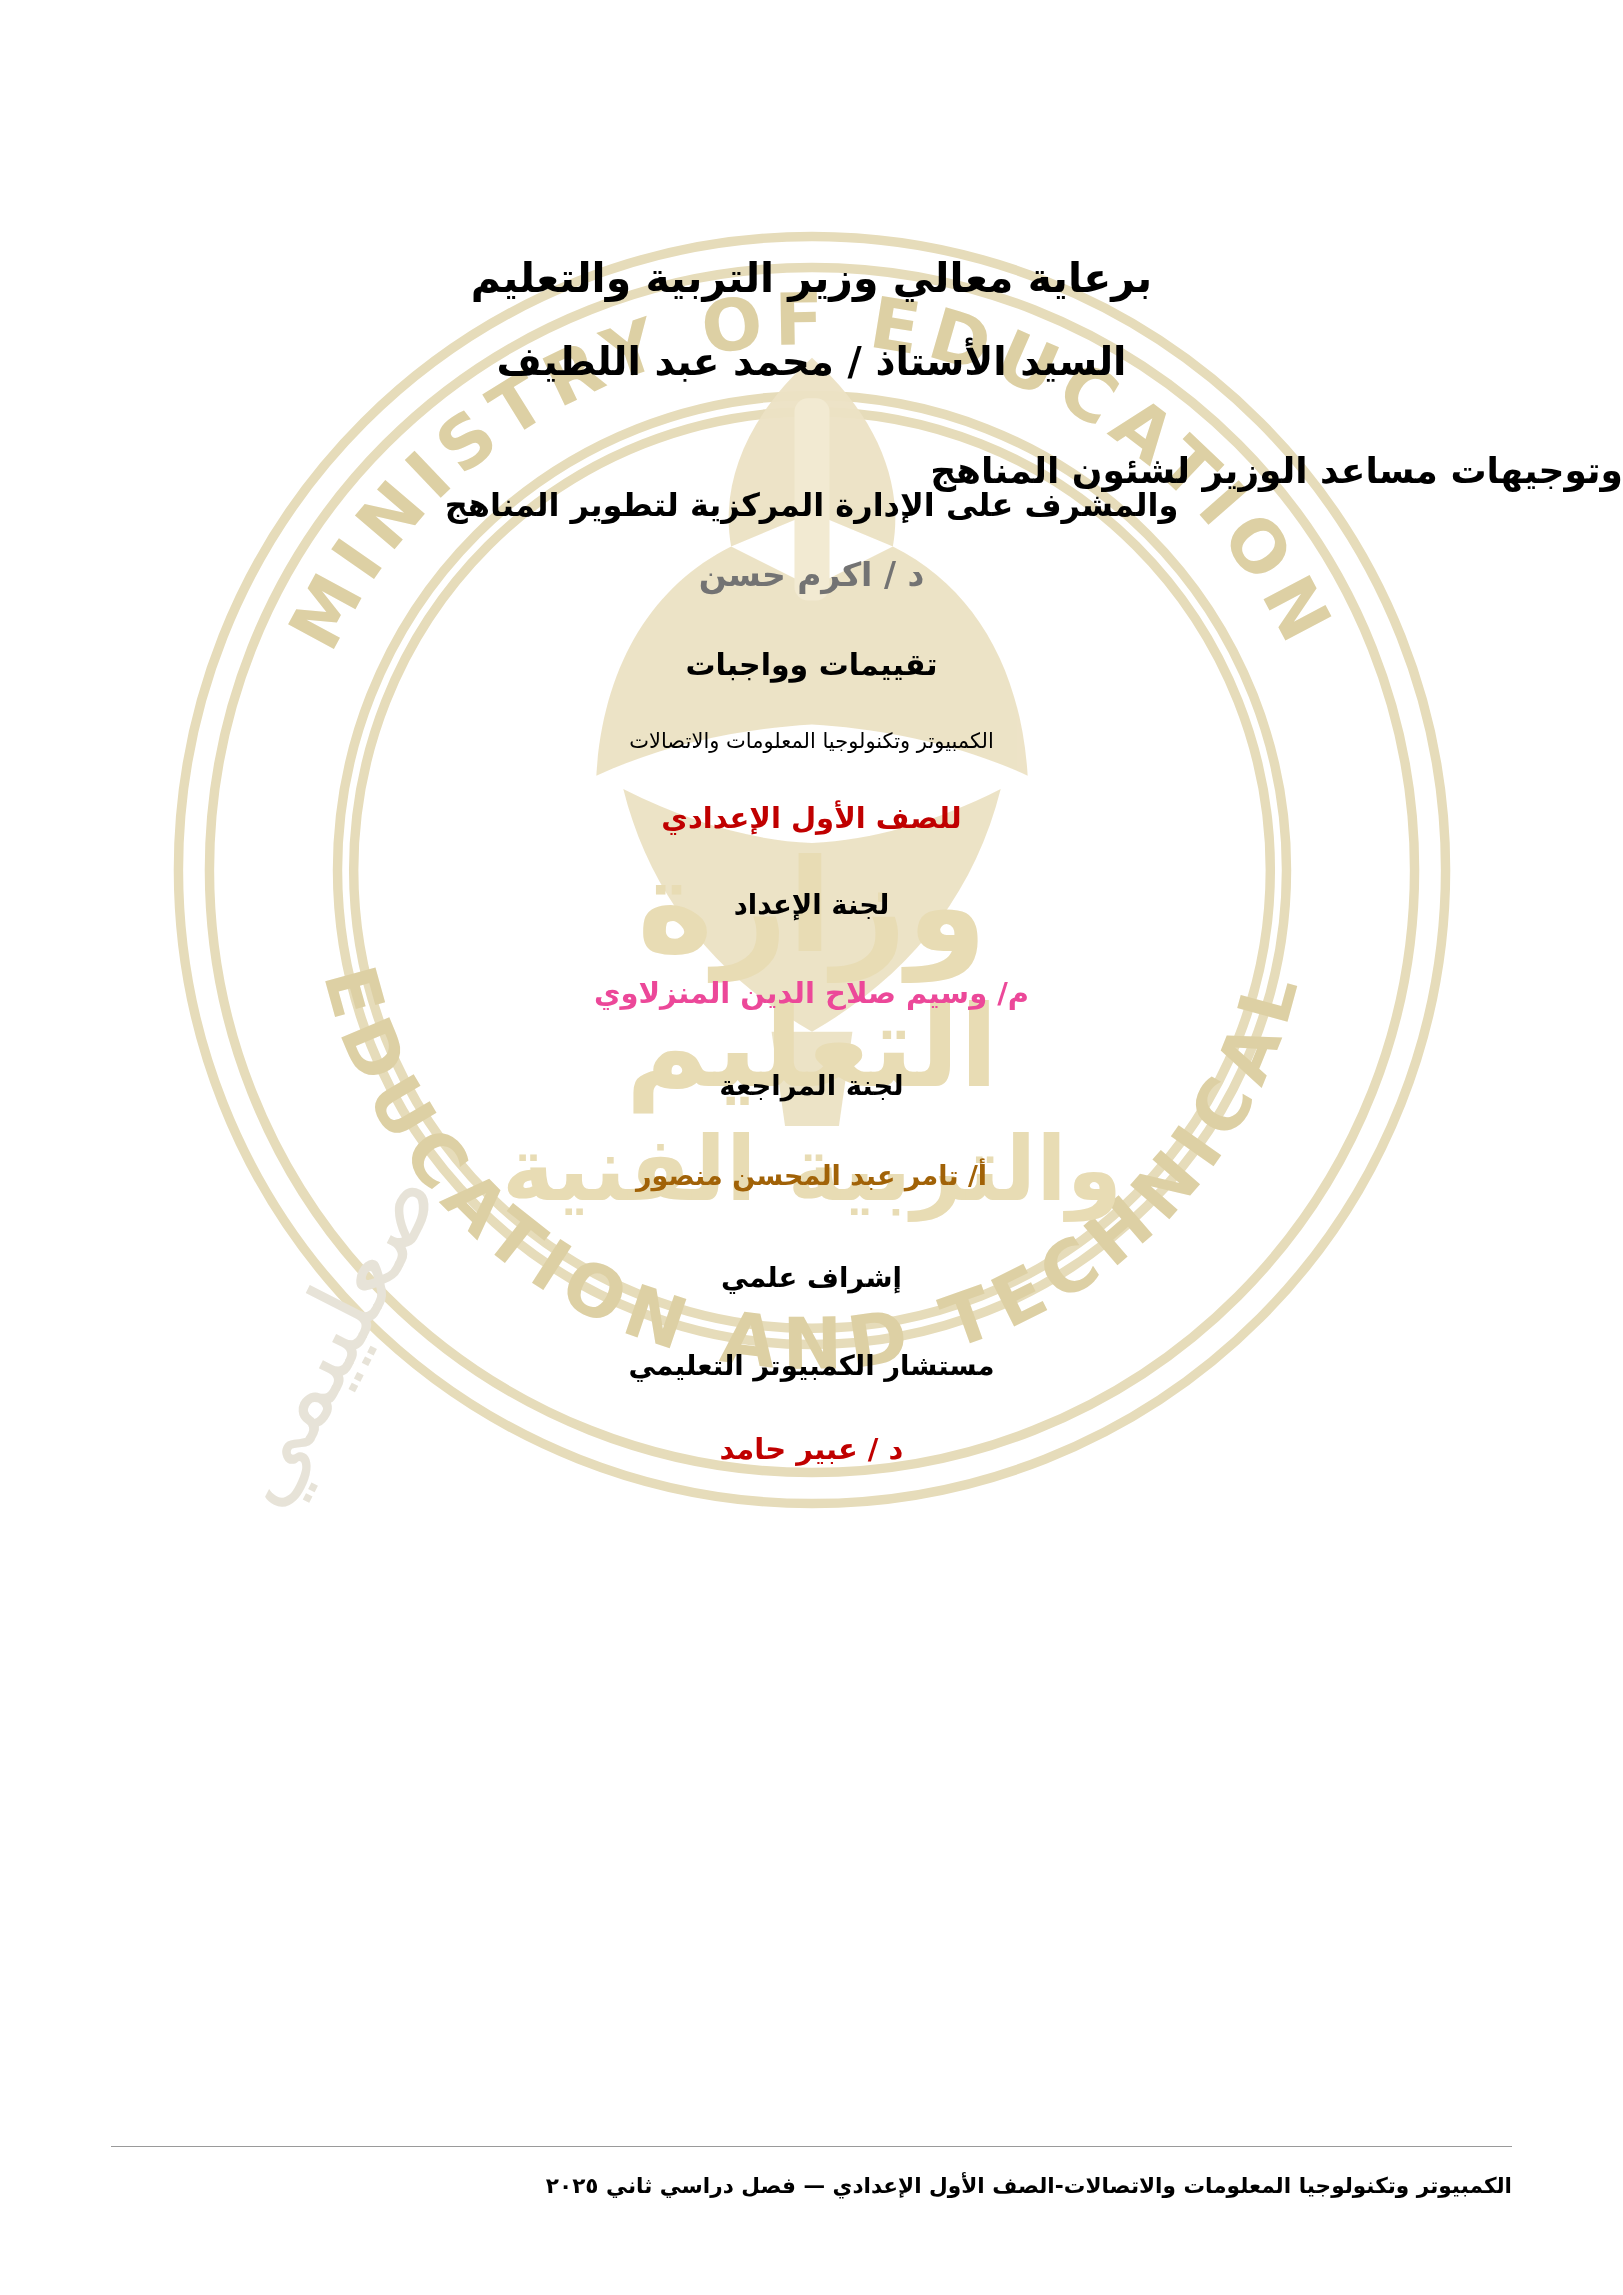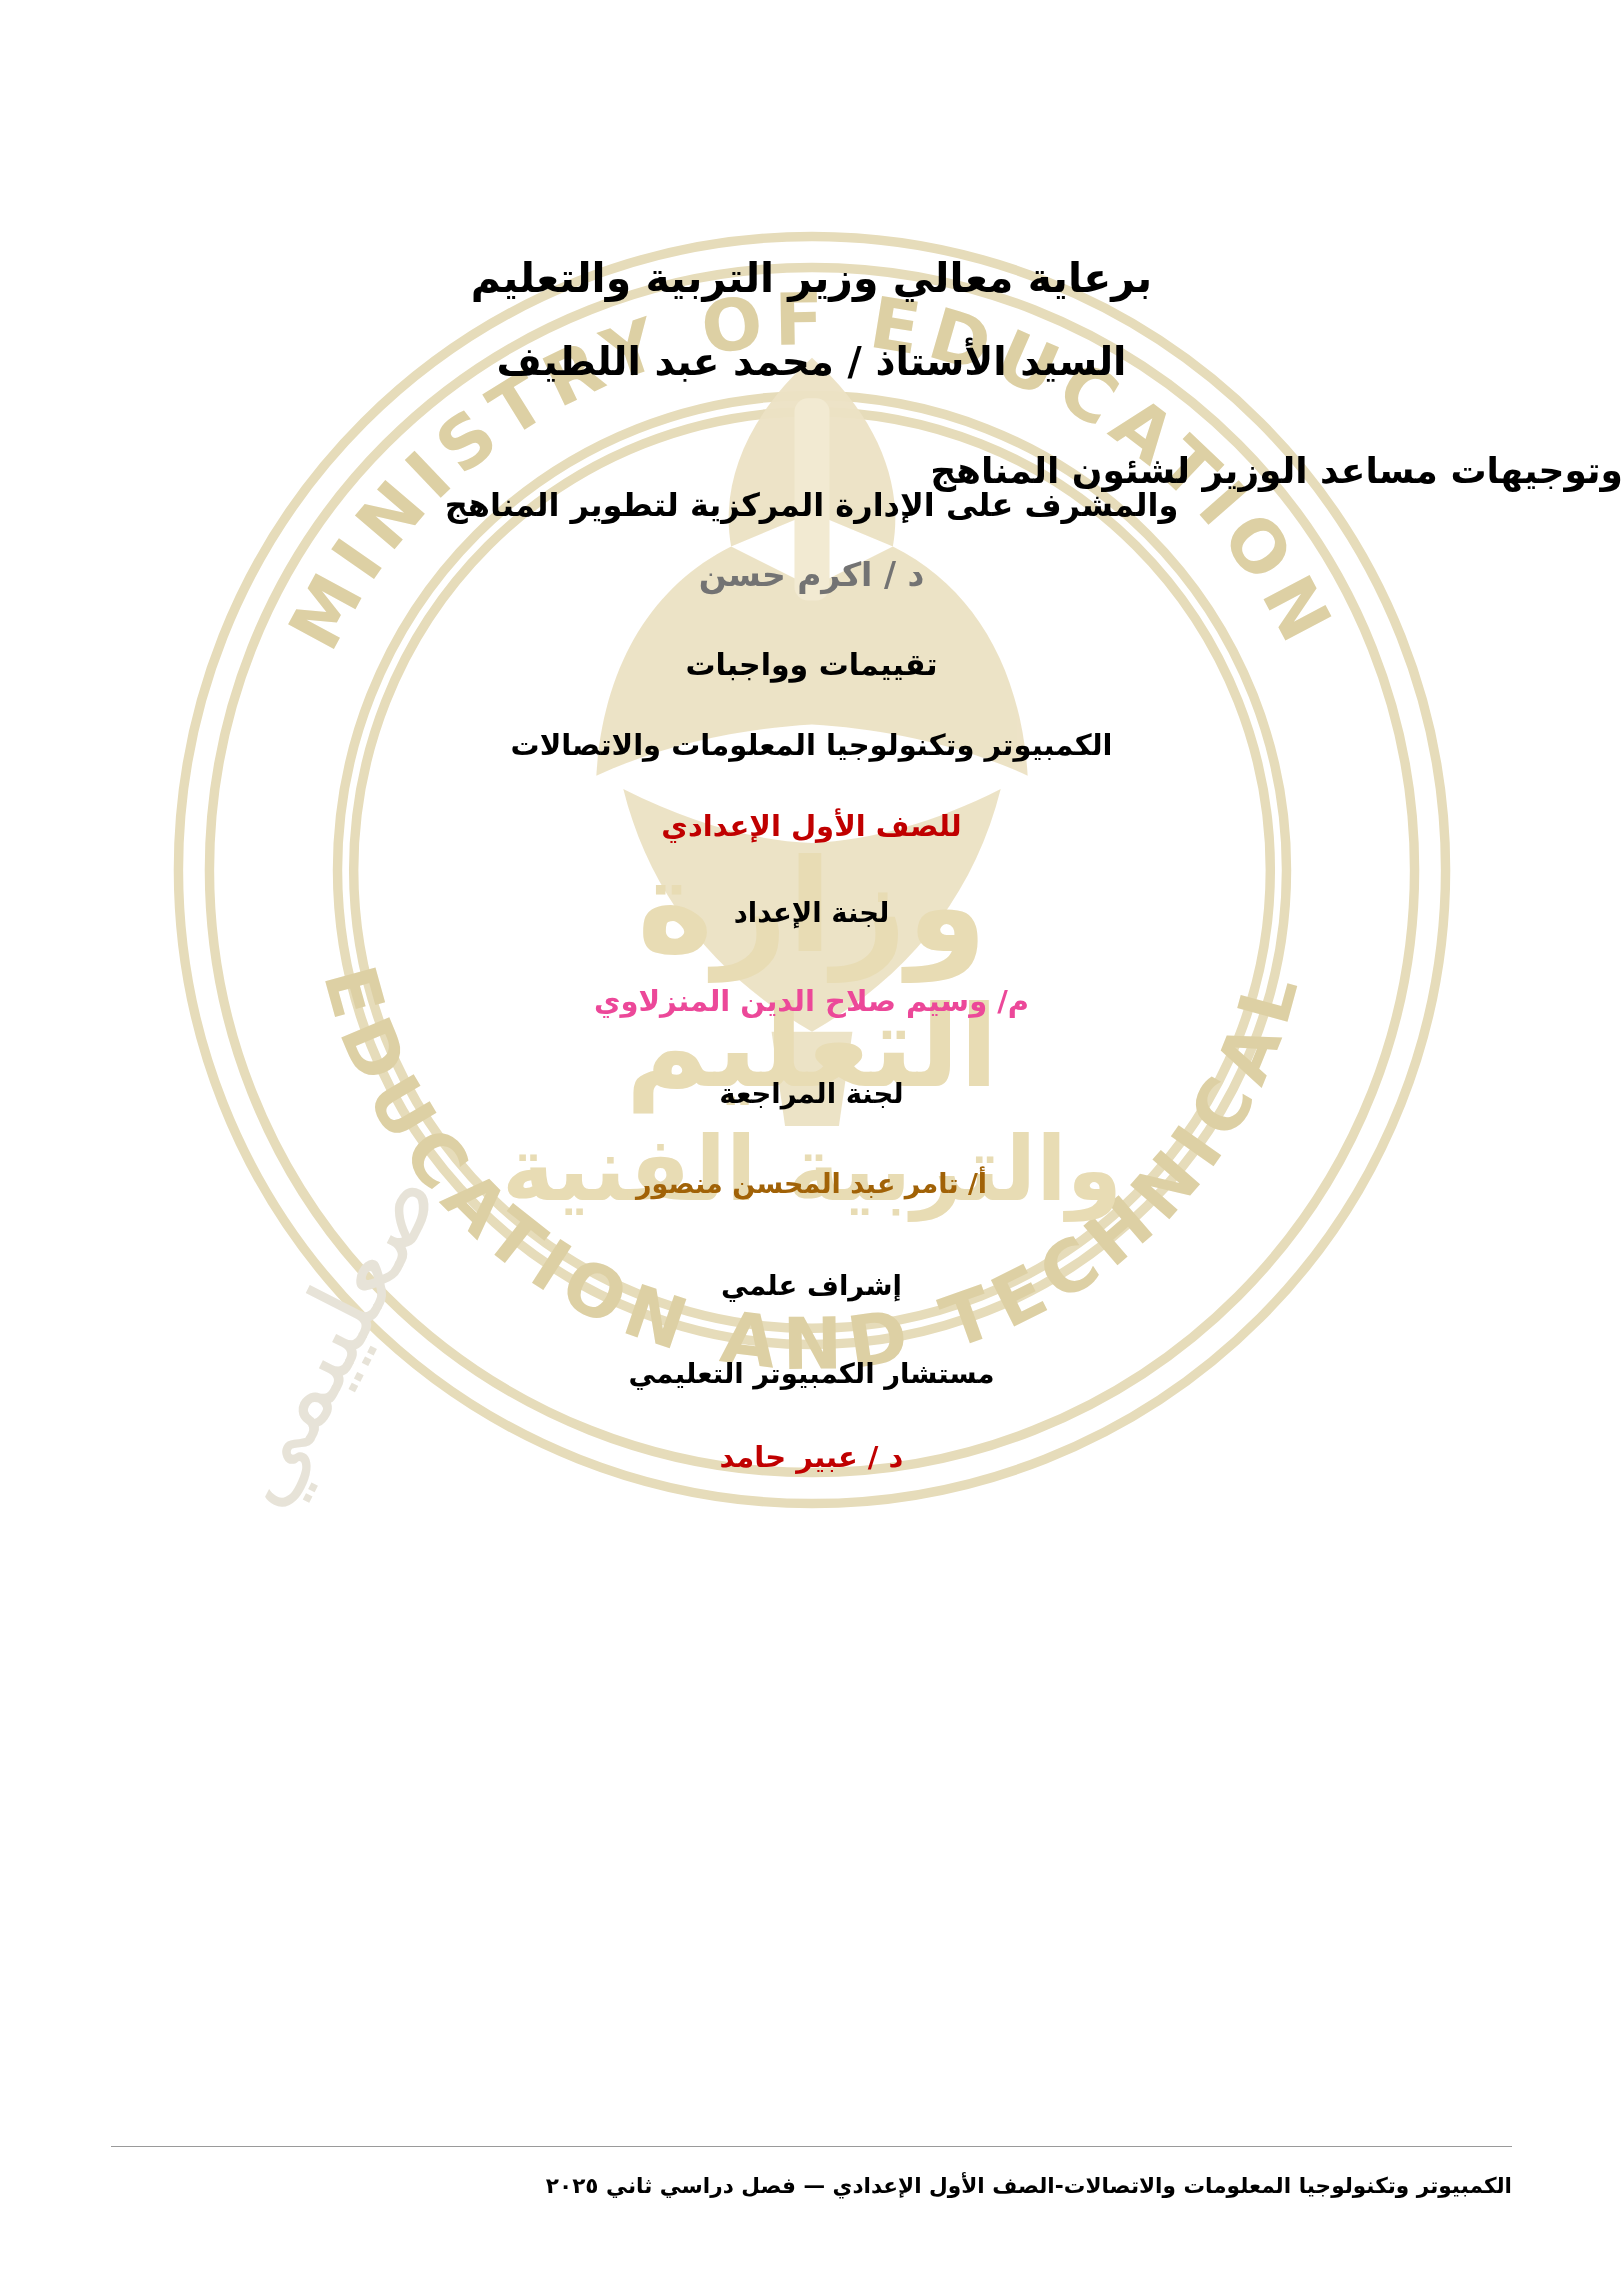--- a/index.html
+++ b/index.html
@@ -88,22 +88,22 @@
     font-weight: bold;
     color: #737373;
     margin-bottom: 59px;
   }
   .l-mid {
     font-size: 30px;
     font-weight: bold;
     margin-bottom: 51px;
   }
   .l-mid2 {
-    font-size: 29px;
-    font-weight: bold;
+    font-size: 21px;
+    font-weight: normal;
     margin-bottom: 52px;
     margin-top: 32px;
   }
   .l-red {
     font-size: 29px;
     font-weight: bold;
     color: #c00000;
     margin-bottom: 58px;
   }
   .l-plain {

